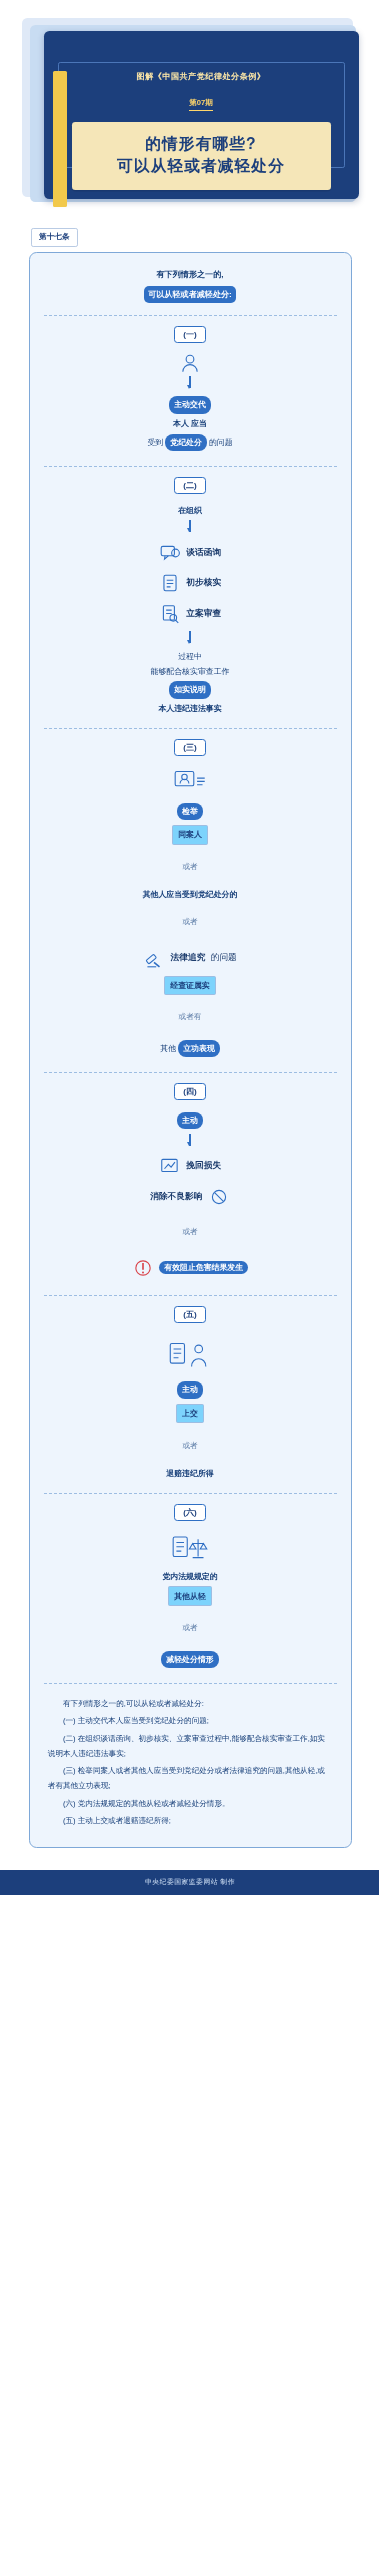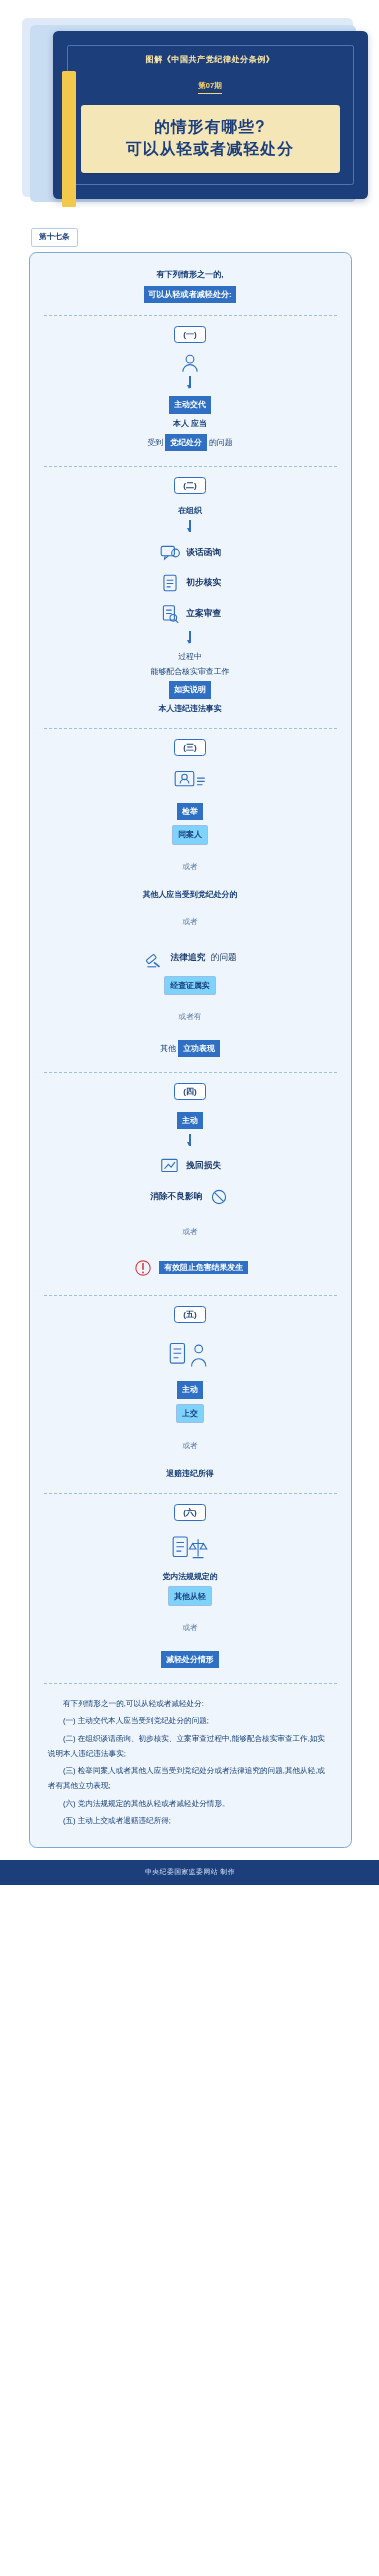--- a/index.html
+++ b/index.html
@@ -39,26 +39,26 @@
   }
   .hdr-layer2 {
     position: absolute;
     left: 13px; top: 11px;
     width: 326px; height: 177px;
     background: #c8dcf2;
     border-radius: 5.4px;
   }
   .hdr-card {
     position: absolute;
-    left: 36px; top: 17.4px;
+    left: 27px; top: 17.4px;
     width: 315px; height: 168px;
     background: #1c3f7c;
     border-radius: 5.4px;
     box-shadow: 0 2.2px 6.5px rgba(20,45,90,0.25);
-    padding: 14px 14px;
+    padding: 31px 14px;
   }
   .hdr-inner {
     width: 100%; height: 100%;
     border: 1.1px solid #4b76b8;
     border-radius: 2.2px;
     display: flex;
     flex-direction: column;
     align-items: center;
   }
   .hdr-series {
@@ -98,21 +98,21 @@
     width: 14px; height: 136px;
     background: #f2c94c;
     border-radius: 1.6px;
   }
 
   
   .body-wrap {
     position: relative;
     margin: 0 auto;
     width: 347px;
-    padding-bottom: 12px;
+    padding-bottom: 22px;
   }
   .article-tab {
     display: inline-block;
     margin: 0 0 5.4px 14px;
     background: #ffffff;
     border: 0.5px solid #b9cbe4;
     border-radius: 2.2px;
     padding: 3.3px 7.6px;
     color: #1c3f7c;
     font-size: 7.6px;
@@ -130,21 +130,21 @@
     text-align: center;
     line-height: 1.9;
     font-size: 8.1px;
     font-weight: bold;
     color: #123a73;
   }
   .lead .hl {
     background: #2f6fc4;
     color: #ffffff;
     padding: 1.1px 4.3px;
-    border-radius: 0;
+    border-radius: 5px;
     display: inline-block;
     margin-top: 3.3px;
     text-align: right;
   }
   .dashed {
     border-top: 1.1px dashed #9dbde2;
     margin: 12px 0 9.8px 0;
   }
 
   
@@ -158,21 +158,21 @@
     font-weight: bold;
     padding: 2.2px 8.7px;
     margin-bottom: 8.7px;
   }
   .row { text-align: center; font-size: 7.9px; line-height: 1.9; color: #173f79; }
   .b { font-weight: bold; }
   .tag {
     background: #2f6fc4;
     color: #fff;
     padding: 1.1px 4.9px;
-    border-radius: 0;
+    border-radius: 8px;
     font-weight: bold;
     display: inline-block;
     margin: 2.7px 0;
     font-size: 7.9px;
   }
   .tag-lite {
     background: #7dd3fc;
     color: #1c3f7c;
     padding: 1.1px 4.9px;
     border-radius: 1.6px;

